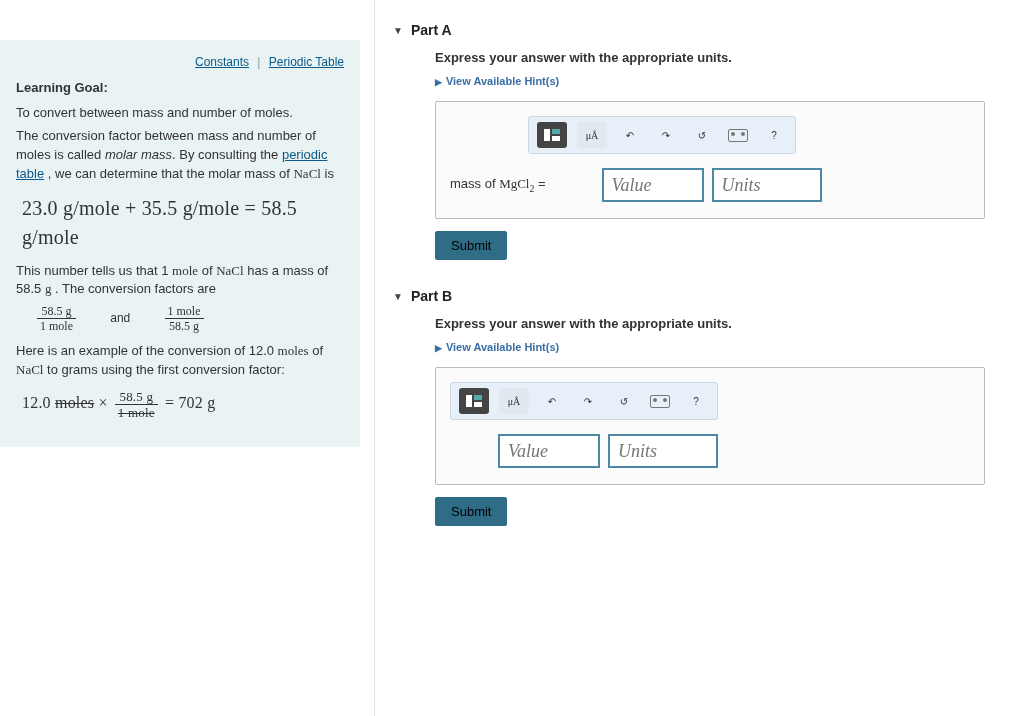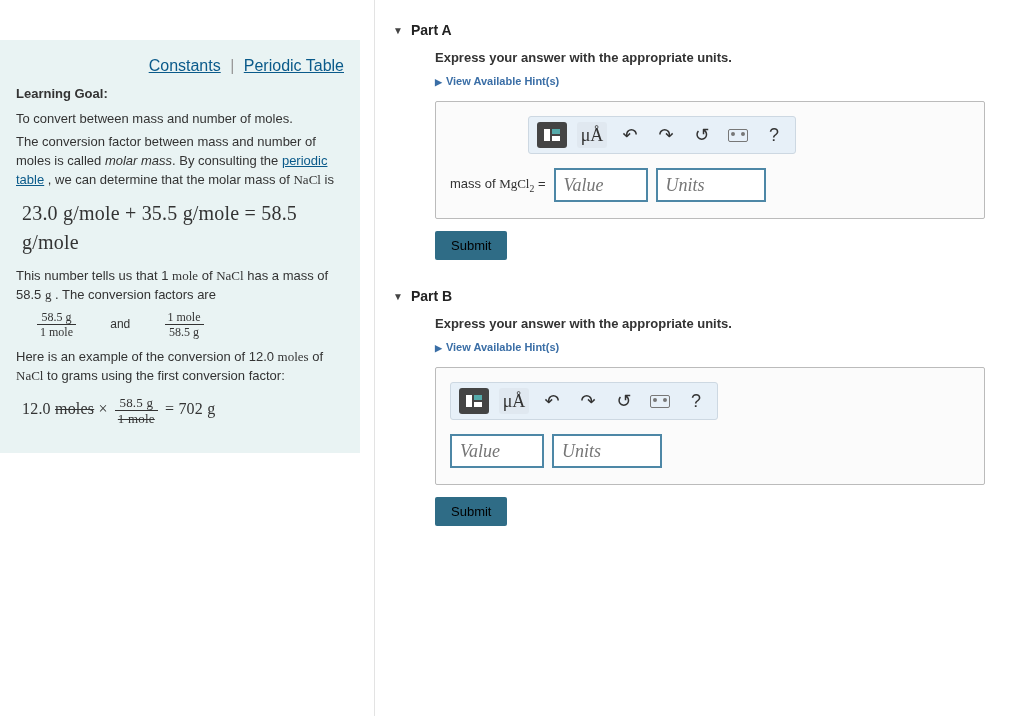--- a/index.html
+++ b/index.html
@@ -20,21 +20,21 @@
     padding: 0;
   }
   .lg-box {
     background: #e9f3f3;
     margin: 40px 10px 10px 0;
     padding: 14px 16px 18px 16px;
     line-height: 1.45;
   }
   .lg-links {
     text-align: right;
-    font-size: 16px;
+    font-size: 12px;
     margin-bottom: 8px;
   }
   .lg-links a { color: #0a5a8a; text-decoration: underline; }
   .lg-sep { color: #999; margin: 0 5px; }
   .lg-title { font-weight: bold; margin-bottom: 6px; }
   .lg-p { margin: 4px 0; }
   a.pt { color:#0a5a8a; text-decoration: underline; }
   .formula {
     font-family: Georgia, 'Times New Roman', serif;
     font-size: 20px;
@@ -102,38 +102,38 @@
     border-radius: 3px;
     padding: 5px 8px;
     gap: 10px;
     margin-bottom: 14px;
     margin-left: 78px;
   }
   .answer-box.noLabel .toolbar { margin-left: 0; }
   .tb-btn {
     width: 26px; height: 26px;
     display:inline-flex; align-items:center; justify-content:center;
-    cursor:pointer; font-size:18px; color:#333;
+    cursor:pointer; font-size:10px; color:#333;
   }
   .tb-btn.dark { background:#444; color:#fff; border-radius:3px; width:30px; height:26px;}
   .tb-btn.light { background:#e0e8f0; border-radius:3px; font-family:Georgia; width:30px;}
   .input-row { display:flex; align-items:center; gap:8px;}
   .input-label { font-size: 13px; }
   .ans-input {
     border: 2px solid #4d87a6;
     height: 34px;
     font-family: Georgia, serif;
     font-style: italic;
     font-size: 18px;
     color: #888;
     padding: 0 8px;
     background:#fff;
     outline: none;
   }
-  .ans-input.val { width: 94px; }
+  .ans-input.val { width: 102px; margin-left: 48px; }
   .ans-input.un  { width: 110px; }
   .submit-btn {
     background: #2f6c86;
     color: #000000;
     border: none;
     padding: 7px 16px;
     font-size: 13px;
     border-radius: 2px;
     margin-top: 12px;
     cursor: pointer;

